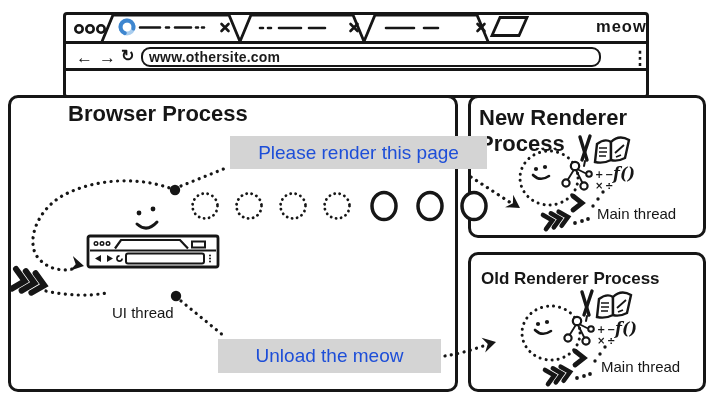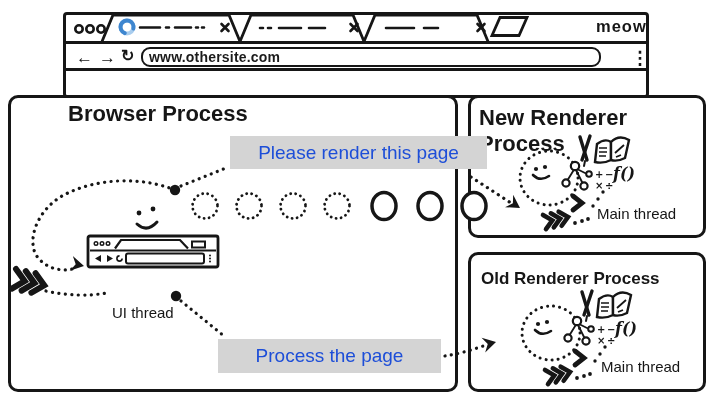--- a/index.html
+++ b/index.html
@@ -54,21 +54,21 @@
 
   <div class="abs ptitle t-browser">Browser Process</div>
   <div class="abs ptitle t-new">New Renderer Process</div>
   <div class="abs ptitle t-old">Old Renderer Process</div>
 
   <div class="abs threadlbl ui-thread">UI thread</div>
   <div class="abs threadlbl mt-new">Main thread</div>
   <div class="abs threadlbl mt-old">Main thread</div>
 
   <div class="abs msglabel lbl-render">Please render this page</div>
-  <div class="abs msglabel lbl-unload">Process the page</div>
+  <div class="abs msglabel lbl-unload">Unload the meow</div>
 
   <svg class="overlay" width="712" height="403" viewBox="0 0 712 403">
     <defs>
       <path id="ah" d="M0,0 L-13,-7.5 L-8.5,0 L-13,7.5 Z" fill="#161616"></path>
       <path id="chev" d="M0,0 L11,10 L0,20" fill="none"></path>
       <path id="chev-s" d="M0,0 L8,7.2 L0,14.4" fill="none"></path>
 
       <g id="cluster">
         <ellipse cx="-2" cy="2" rx="29" ry="27" fill="none" stroke="#161616" stroke-width="3" stroke-linecap="round" stroke-dasharray="0.1 6"></ellipse>
         <g>

